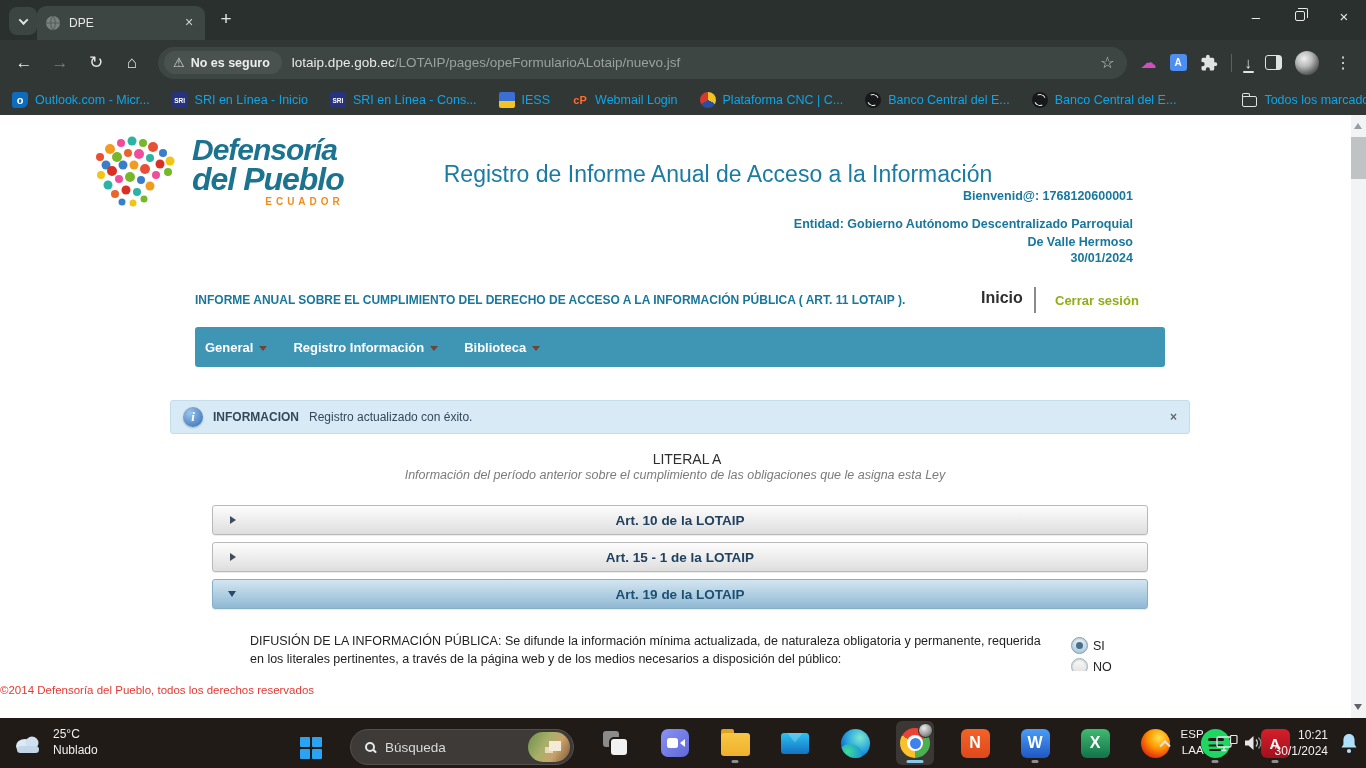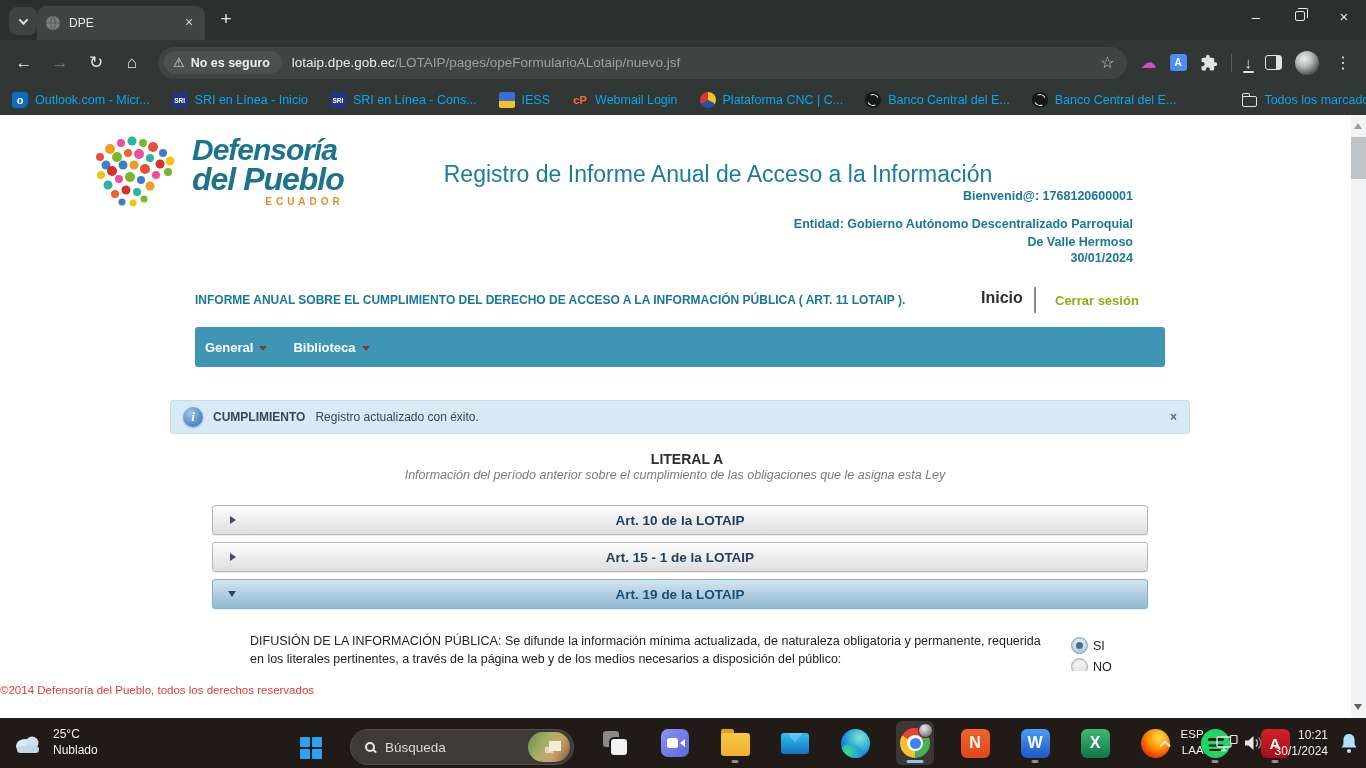--- a/index.html
+++ b/index.html
@@ -84,21 +84,21 @@
   .menubar { position:absolute; left:195px; top:212px; width:970px; height:40px; background:#3e95b4; border-radius:3px; display:flex; align-items:center; padding-left:0; gap:6px; }
   .menu-item { display:flex; align-items:center; gap:6px; color:#fff; font-size:13px; font-weight:700; padding:6px 10px; cursor:pointer; }
   .menu-caret { width:0; height:0; border-left:4px solid transparent; border-right:4px solid transparent; border-top:5px solid #6e4438; margin-top:2px; }
 
   .alert { position:absolute; left:170px; top:285px; width:1020px; height:34px; background:#d7eaf6; border:1px solid #c3ddeb; border-radius:3px; display:flex; align-items:center; padding:0 12px; gap:10px; }
   .alert-ic { width:20px; height:20px; border-radius:50%; background:radial-gradient(circle at 35% 30%, #9cc4e8, #4f86c4 70%, #3c6ca6); color:#fff; font-size:13px; font-weight:700; font-style:italic; font-family:"Liberation Serif", serif; display:flex; align-items:center; justify-content:center; box-shadow:0 1px 2px rgba(0,0,0,.25); }
   .alert-title { color:#35485a; font-size:12px; font-weight:700; }
   .alert-msg { color:#35485a; font-size:12px; }
   .alert-close { margin-left:auto; color:#666; font-size:12px; font-weight:700; cursor:pointer; }
 
-  .literal-title { position:absolute; left:0; right:16px; top:336px; text-align:center; color:#2e2e2e; font-size:14px; font-weight:700;margin-left:24px; }
+  .literal-title { position:absolute; left:0; right:16px; top:336px; text-align:center; color:#2e2e2e; font-size:14px; font-weight:400;margin-left:24px; }
   .literal-sub { position:absolute; left:0; right:16px; top:353px; text-align:center; color:#7b7b7b; font-size:12.5px; font-style:italic; }
   .literal-fiscal { position:absolute; left:0; right:16px; top:369px; text-align:center; color:#2e2e2e; font-size:12px; font-weight:700; }
 
   .accordion { position:absolute; left:212px; top:390px; width:936px; }
   .acc-hdr { position:relative; height:30px; margin-bottom:7px; border:1px solid #b9b9b9; border-radius:3px; background:linear-gradient(#fdfdfd, #dedede); display:flex; align-items:center; justify-content:center; cursor:pointer; box-shadow:0 1px 1px rgba(0,0,0,.08); }
   .acc-hdr.active { background:linear-gradient(#d3e6f1, #8fb8d3); border-color:#86aec9; margin-bottom:0; }
   .acc-label { color:#20415f; font-size:13.5px; font-weight:700; }
   .acc-hdr.active .acc-label { color:#1c4f72; }
   .acc-arrow-r { position:absolute; left:17px; width:0; height:0; border-top:4.5px solid transparent; border-bottom:4.5px solid transparent; border-left:6px solid #3f4c5e; }
   .acc-arrow-d { position:absolute; left:15px; width:0; height:0; border-left:4.5px solid transparent; border-right:4.5px solid transparent; border-top:6px solid #274a68; }
@@ -319,28 +319,32 @@
     <div class="inicio-link">Inicio</div>
     <div class="hdr-div"></div>
     <div class="logout-link">Cerrar sesión</div>
 
     <div class="menubar">
       <div class="menu-item">
           <span>General</span>
           <span class="menu-caret"></span>
         </div>
       <div class="menu-item">
+          <span>Registro Información</span>
+          <span class="menu-caret"></span>
+        </div>
+      <div class="menu-item">
           <span>Biblioteca</span>
           <span class="menu-caret"></span>
         </div>
     </div>
 
     <div class="alert">
       <span class="alert-ic">i</span>
-      <span class="alert-title">CUMPLIMIENTO</span>
+      <span class="alert-title">INFORMACION</span>
       <span class="alert-msg">Registro actualizado con éxito.</span>
       <span class="alert-close">×</span>
     </div>
 
     <div class="literal-title">LITERAL A</div>
     <div class="literal-sub">Información del período anterior sobre el cumplimiento de las obligaciones que le asigna esta Ley</div>
 
     <div class="accordion">
       <div class="acc-hdr">
         <span class="acc-arrow-r"></span>

